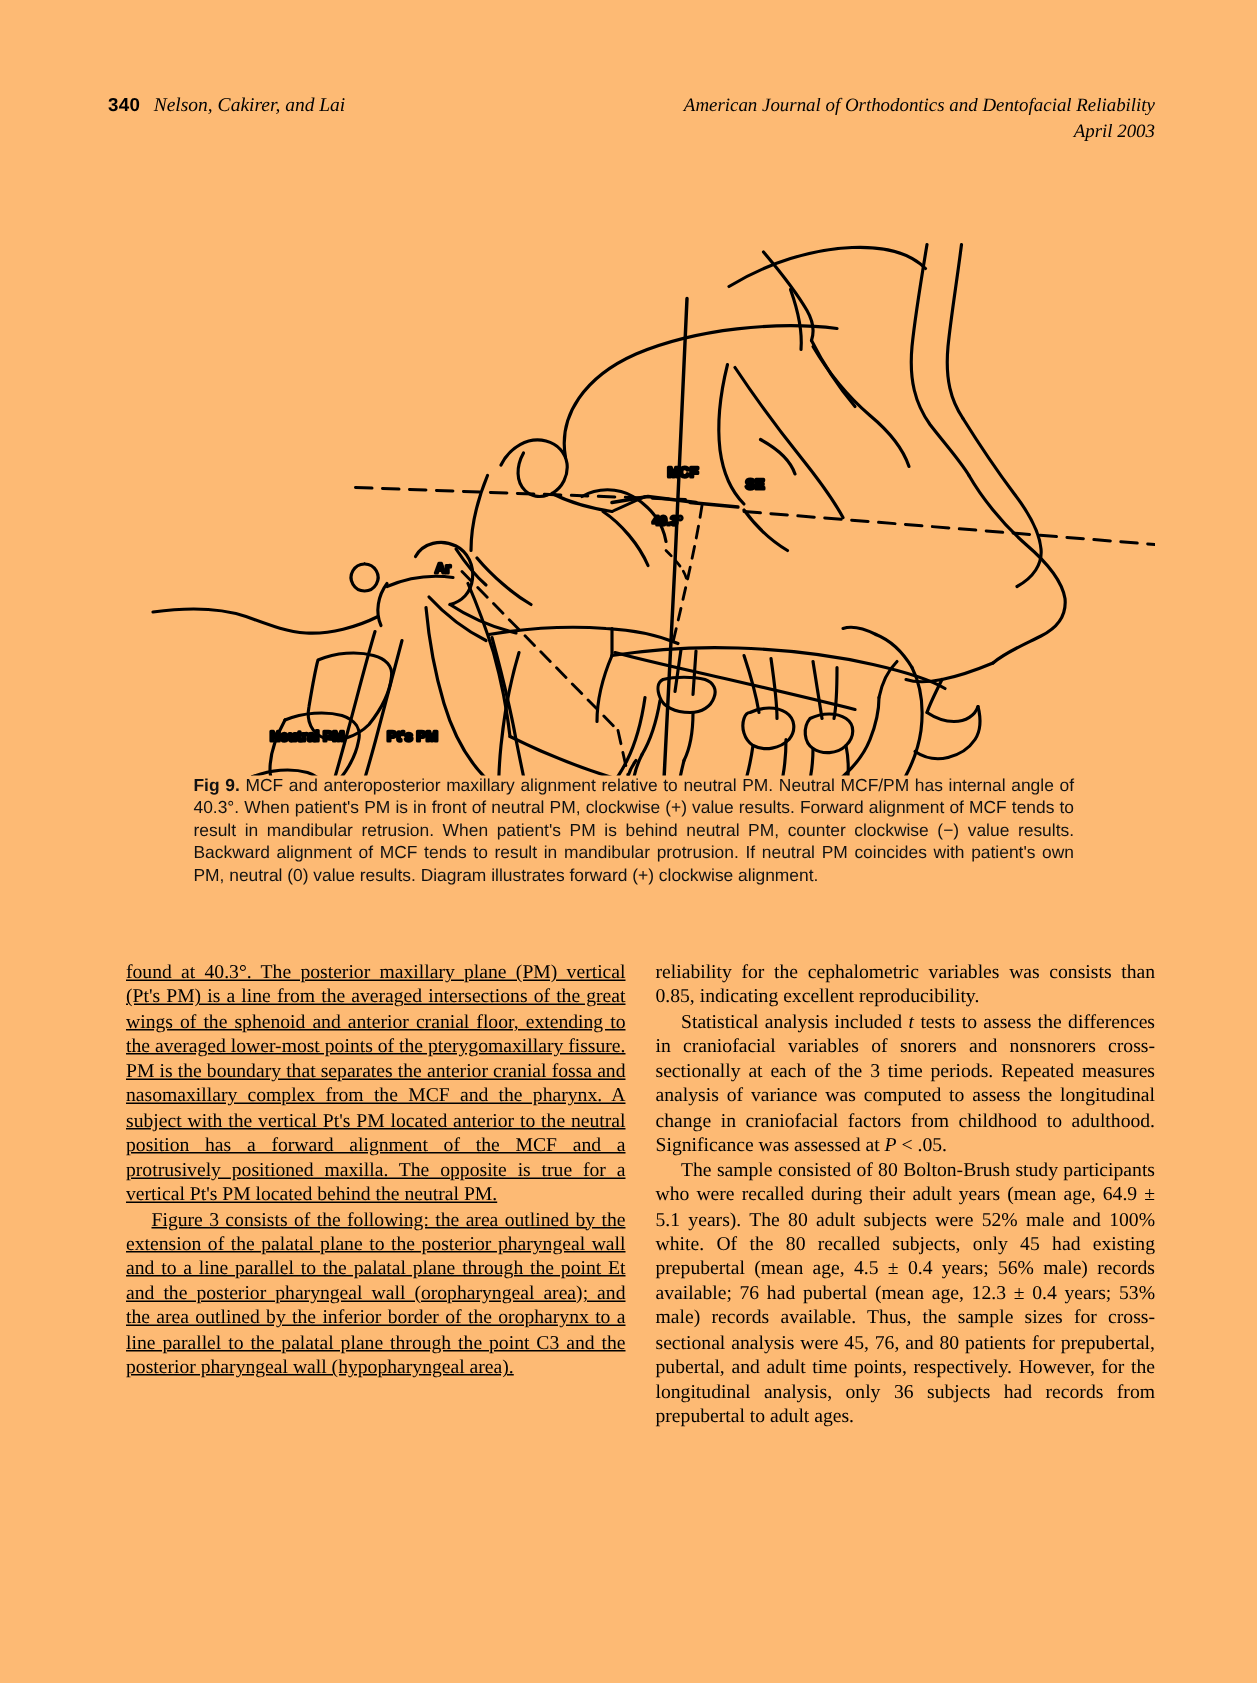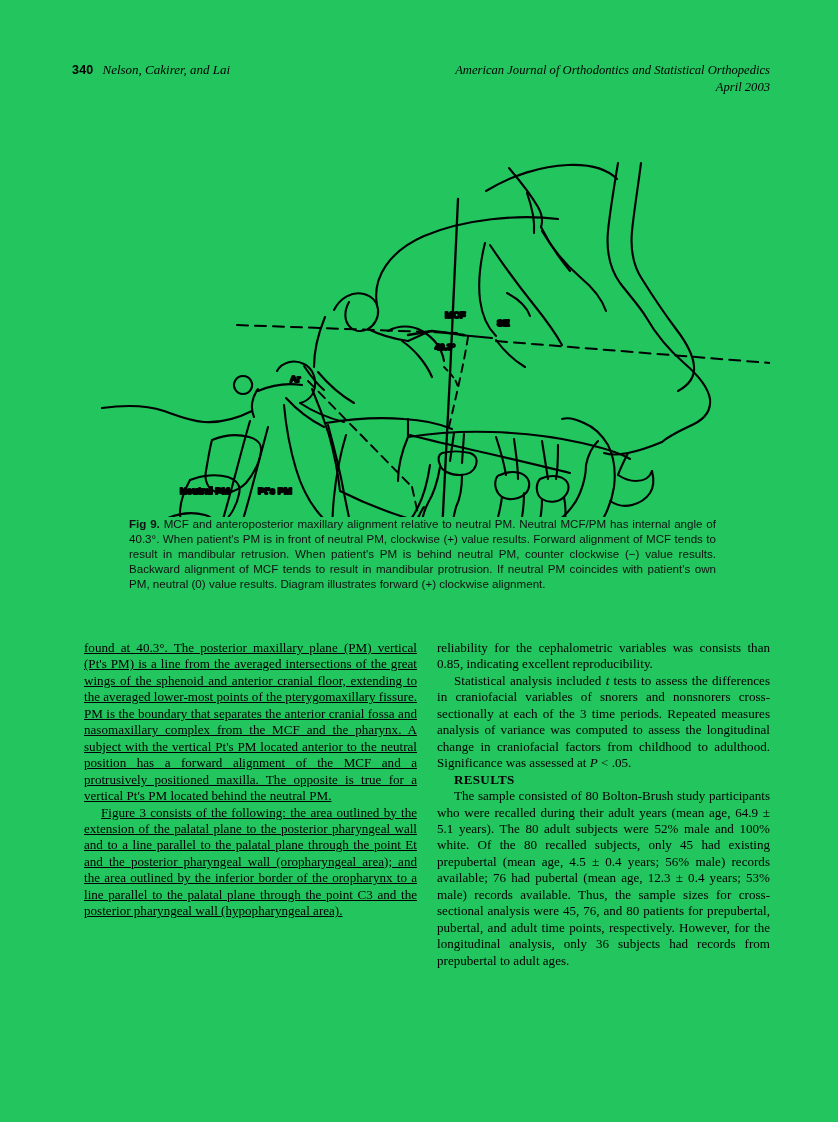--- a/index.html
+++ b/index.html
@@ -12,21 +12,21 @@
     height: 1122px;
     position: relative;
     font-family: "Liberation Serif", serif;
     color: #000000;
     overflow: hidden;
   }
 
   .page {
     position: absolute;
     inset: 0;
-    background: #22c55e;
+    background: #fdba74;
   }
 
   
   .running-head {
     position: absolute;
     left: 72px;
     right: 68px;
     top: 62px;
     height: 42px;
   }
@@ -150,21 +150,21 @@
 </head>
 <body>
 
 <div class="page">
 
   <div class="running-head">
     <div class="rh-left">
       <span class="rh-folio">340</span><span class="rh-authors">Nelson, Cakirer, and Lai</span>
     </div>
     <div class="rh-right">
-      <div>American Journal of Orthodontics and Statistical Orthopedics</div>
+      <div>American Journal of Orthodontics and Dentofacial Reliability</div>
       <div>April 2003</div>
     </div>
   </div>
 
   <div class="figure-block">
     <div class="figure-art">
       <svg viewBox="0 0 698 382" xmlns="http://www.w3.org/2000/svg" fill="none" stroke="#000" stroke-width="2.1" stroke-linecap="round" stroke-linejoin="round">
 
         <path d="M 305 170 C 300 142 318 116 352 101 C 392 84 447 79 486 84"></path>
         <path d="M 414 56 C 440 40 470 31 496 30 C 520 29 536 35 545 44"></path>
@@ -314,19 +314,18 @@
   <div class="body-cols">
 
     <div class="col col-left">
       <p class="noindent">found at 40.3°. The posterior maxillary plane (PM) vertical (Pt's PM) is a line from the averaged intersections of the great wings of the sphenoid and anterior cranial floor, extending to the averaged lower-most points of the pterygomaxillary fissure. PM is the boundary that separates the anterior cranial fossa and nasomaxillary complex from the MCF and the pharynx. A subject with the vertical Pt's PM located anterior to the neutral position has a forward alignment of the MCF and a protrusively positioned maxilla. The opposite is true for a vertical Pt's PM located behind the neutral PM.</p>
       <p>Figure 3 consists of the following: the area outlined by the extension of the palatal plane to the posterior pharyngeal wall and to a line parallel to the palatal plane through the point Et and the posterior pharyngeal wall (oropharyngeal area); and the area outlined by the inferior border of the oropharynx to a line parallel to the palatal plane through the point C3 and the posterior pharyngeal wall (hypopharyngeal area).</p>
     </div>
 
     <div class="col col-right">
       <p class="noindent">reliability for the cephalometric variables was consists than 0.85, indicating excellent reproducibility.</p>
       <p><span>Statistical analysis included </span><i>t</i><span> tests to assess the differences in craniofacial variables of snorers and nonsnorers cross-sectionally at each of the 3 time periods. Repeated measures analysis of variance was computed to assess the longitudinal change in craniofacial factors from childhood to adulthood. Significance was assessed at </span><i>P</i><span> &lt; .05.</span></p>
-      <p class="section-head">RESULTS</p>
       <p>The sample consisted of 80 Bolton-Brush study participants who were recalled during their adult years (mean age, 64.9 ± 5.1 years). The 80 adult subjects were 52% male and 100% white. Of the 80 recalled subjects, only 45 had existing prepubertal (mean age, 4.5 ± 0.4 years; 56% male) records available; 76 had pubertal (mean age, 12.3 ± 0.4 years; 53% male) records available. Thus, the sample sizes for cross-sectional analysis were 45, 76, and 80 patients for prepubertal, pubertal, and adult time points, respectively. However, for the longitudinal analysis, only 36 subjects had records from prepubertal to adult ages.</p>
     </div>
 
   </div>
 
 </div>
 
 </body></html>

